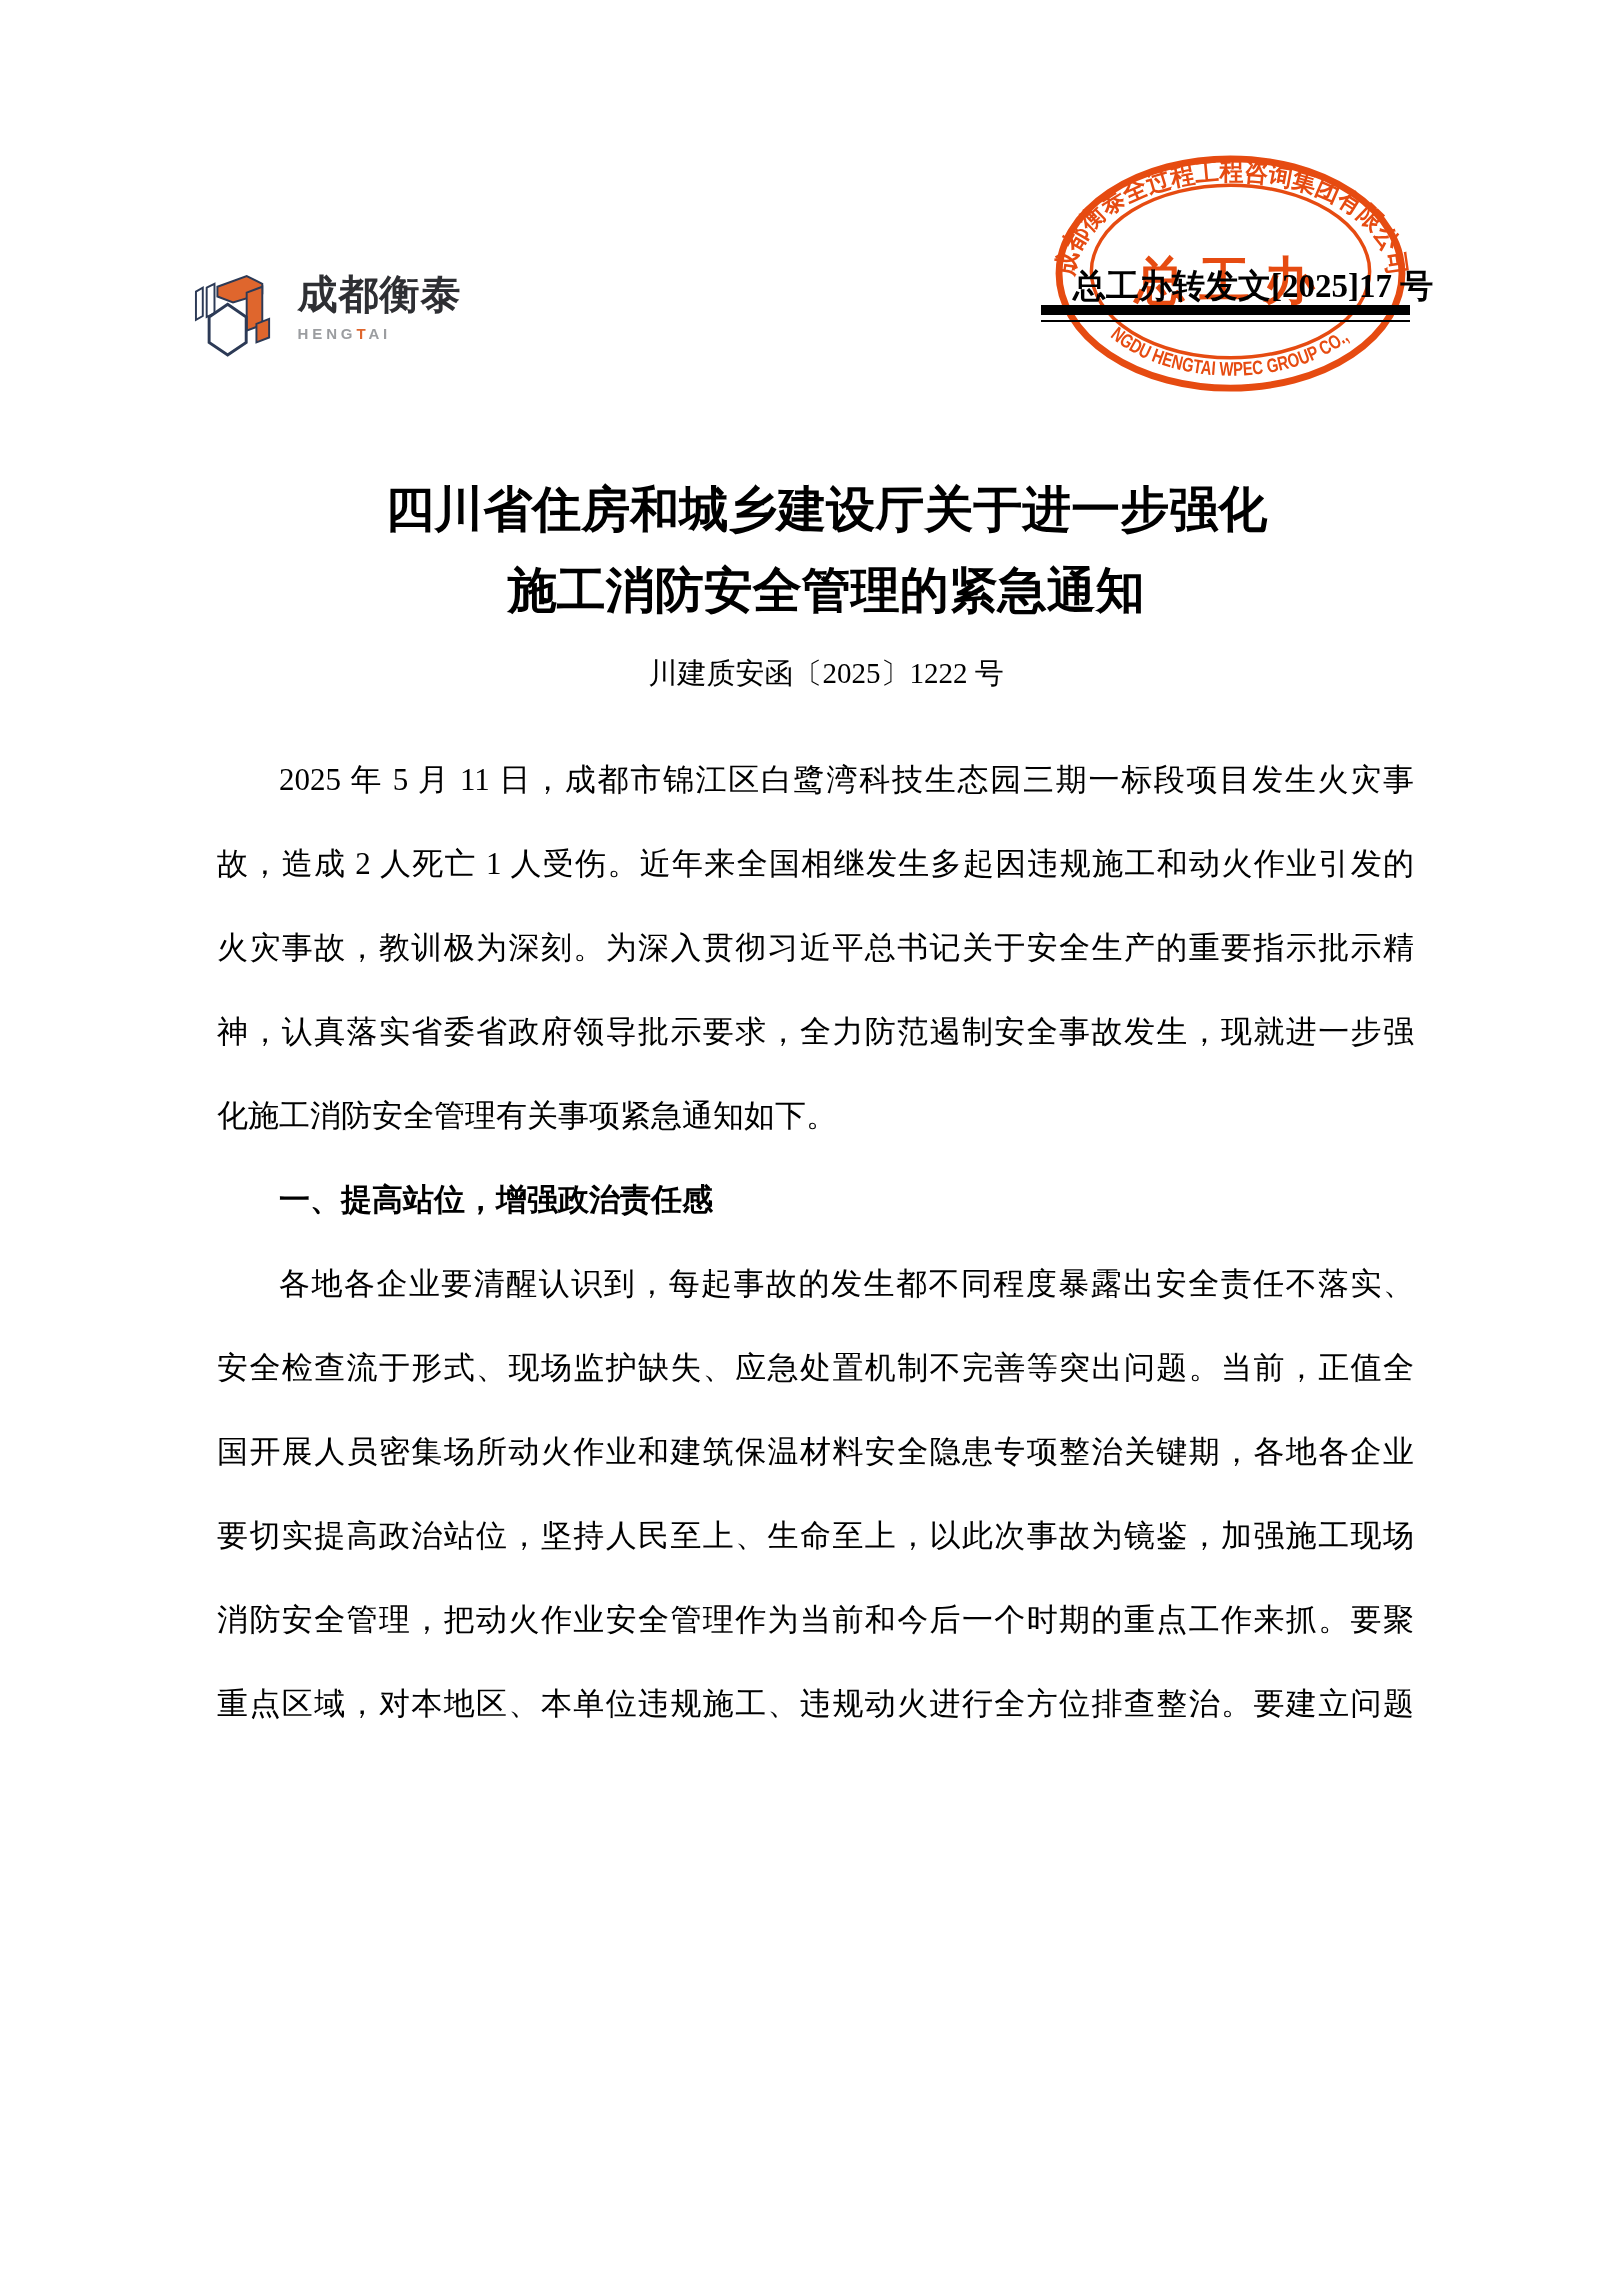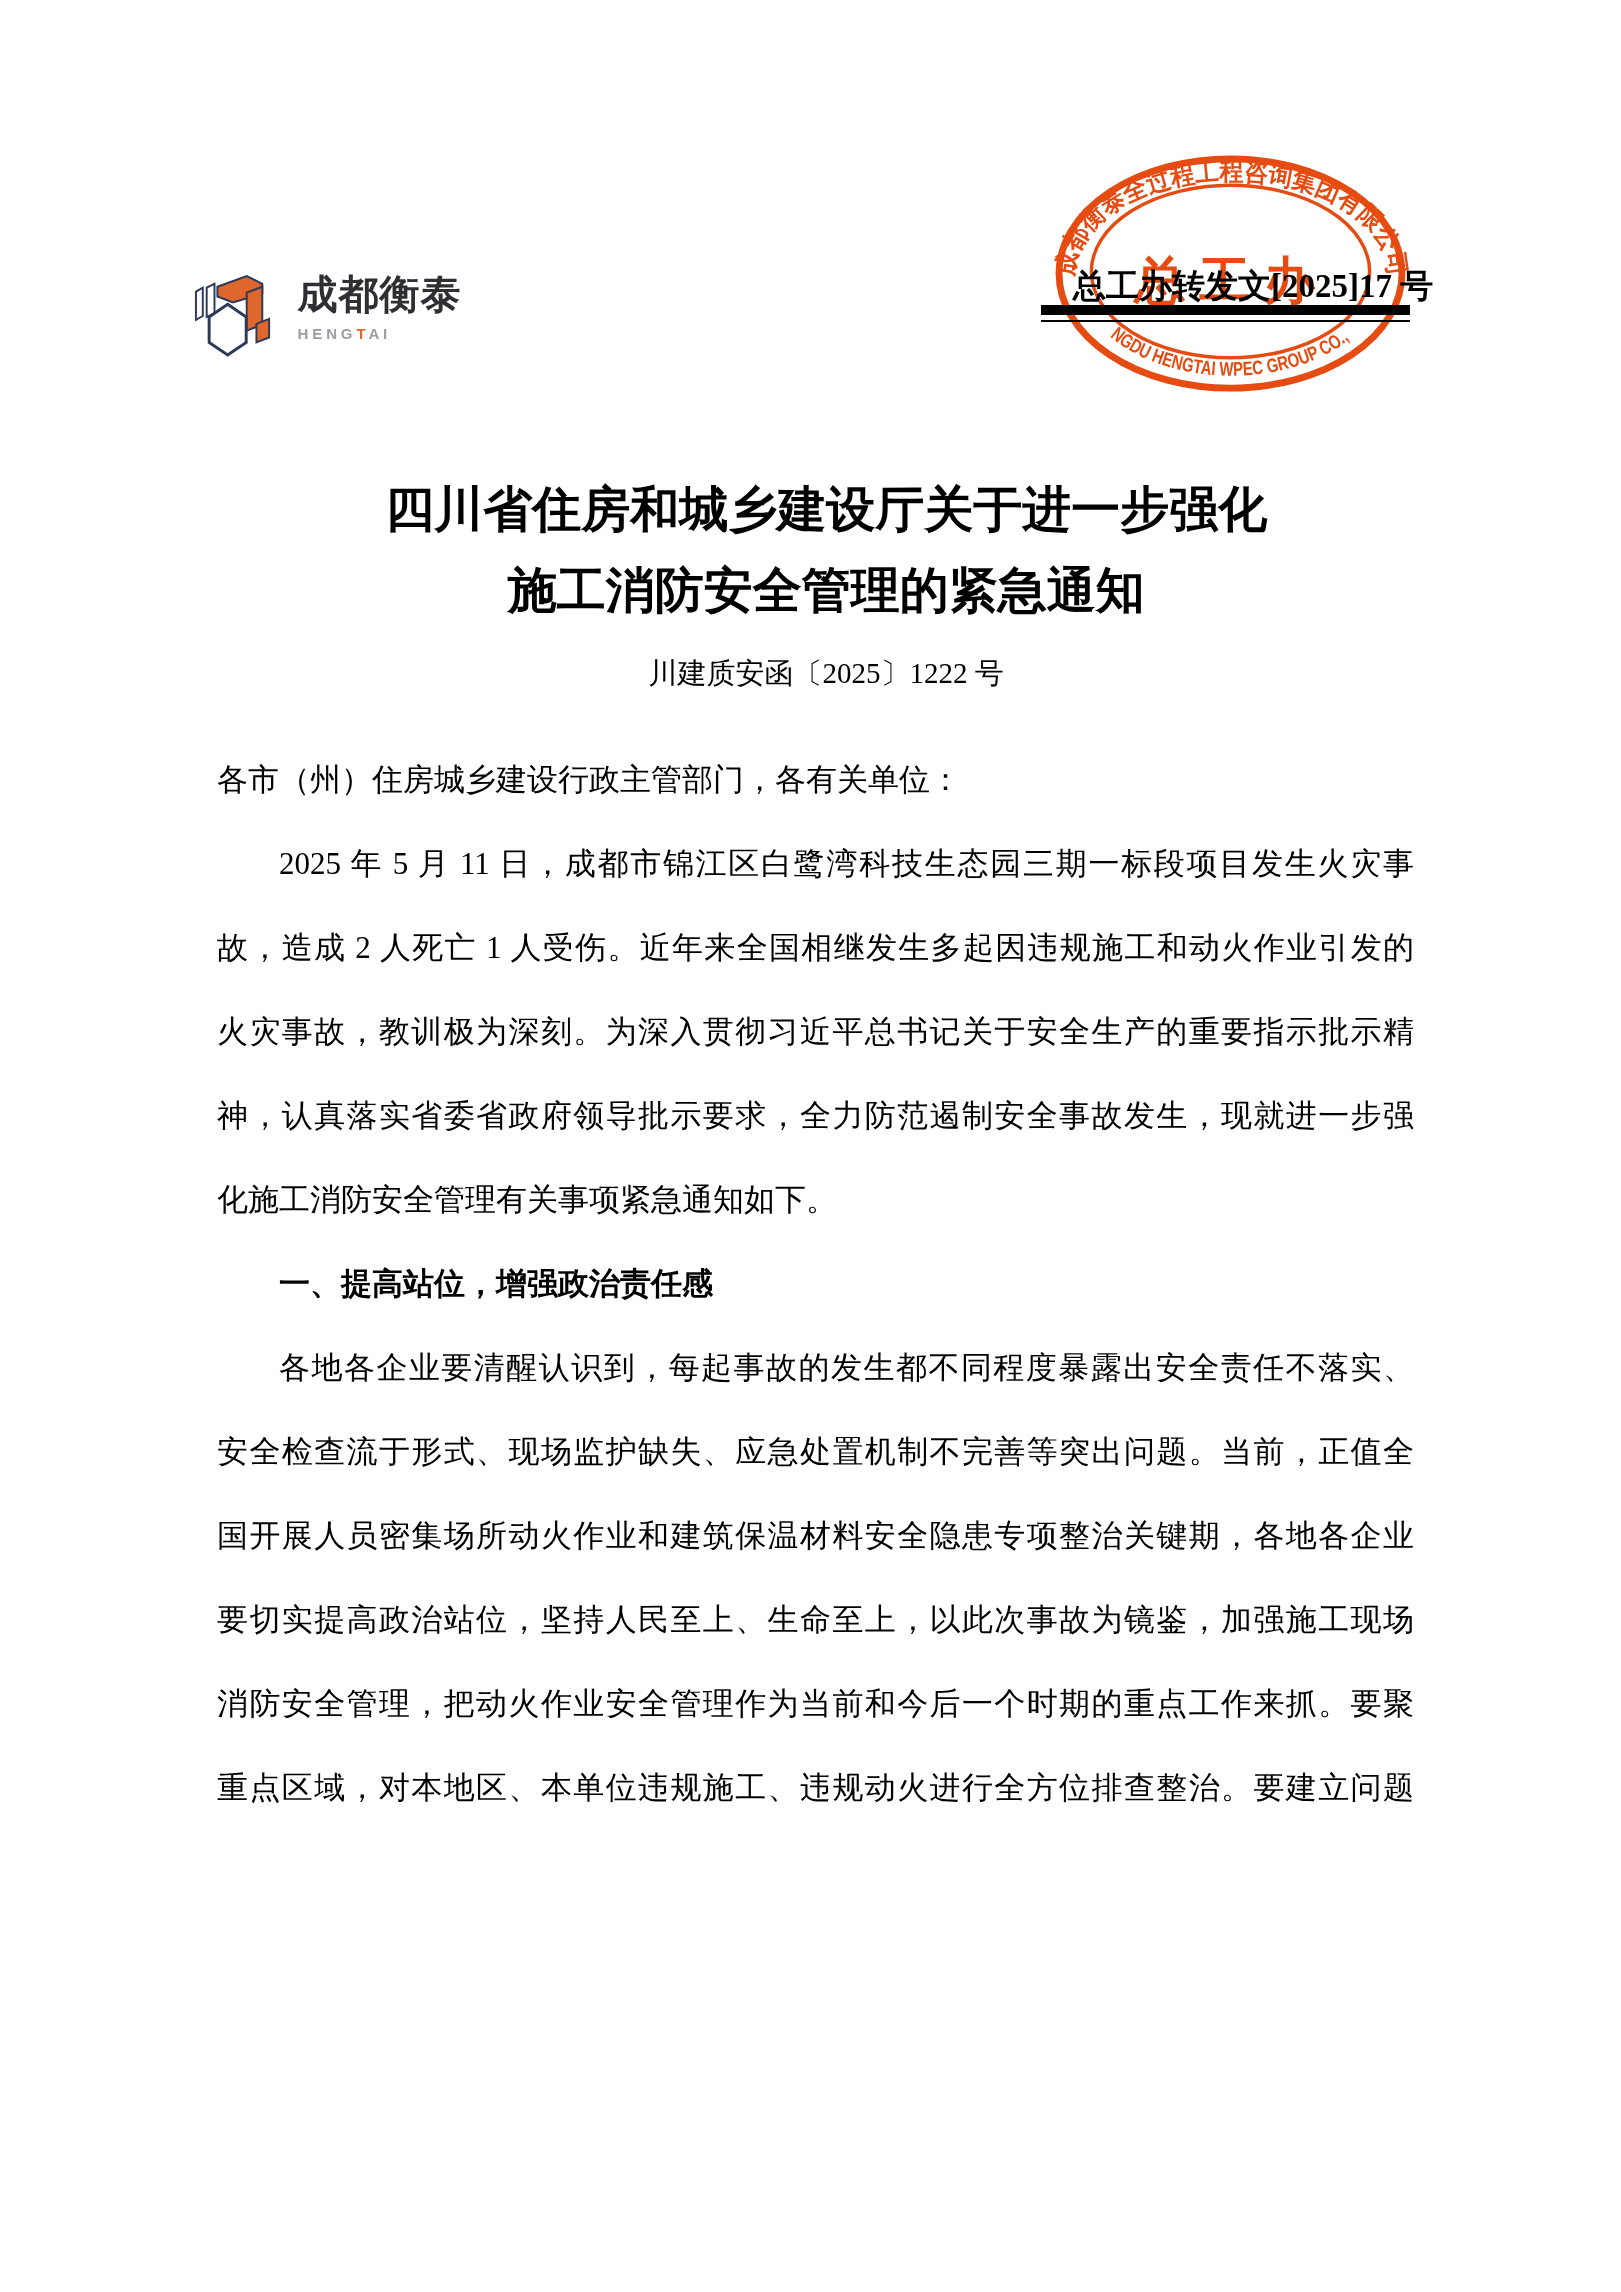--- a/index.html
+++ b/index.html
@@ -106,21 +106,20 @@
   <div class="forward-underline"></div>
 
   <div class="title">
     <div>四川省住房和城乡建设厅关于进一步强化</div>
     <div>施工消防安全管理的紧急通知</div>
   </div>
 
   <div class="doc-number">川建质安函〔2025〕1222 号</div>
 
   <div class="body-text">
-    <div class="bline">各市（州）住房城乡建设行政主管部门，各有关单位：</div>
     <div class="bline fill indent">2025 年 5 月 11 日，成都市锦江区白鹭湾科技生态园三期一标段项目发生火灾事</div>
     <div class="bline fill">故，造成 2 人死亡 1 人受伤。近年来全国相继发生多起因违规施工和动火作业引发的</div>
     <div class="bline fill">火灾事故，教训极为深刻。为深入贯彻习近平总书记关于安全生产的重要指示批示精</div>
     <div class="bline fill">神，认真落实省委省政府领导批示要求，全力防范遏制安全事故发生，现就进一步强</div>
     <div class="bline">化施工消防安全管理有关事项紧急通知如下。</div>
     <div class="bline head indent">一、提高站位，增强政治责任感</div>
     <div class="bline fill indent">各地各企业要清醒认识到，每起事故的发生都不同程度暴露出安全责任不落实、</div>
     <div class="bline fill">安全检查流于形式、现场监护缺失、应急处置机制不完善等突出问题。当前，正值全</div>
     <div class="bline fill">国开展人员密集场所动火作业和建筑保温材料安全隐患专项整治关键期，各地各企业</div>
     <div class="bline fill">要切实提高政治站位，坚持人民至上、生命至上，以此次事故为镜鉴，加强施工现场</div>

